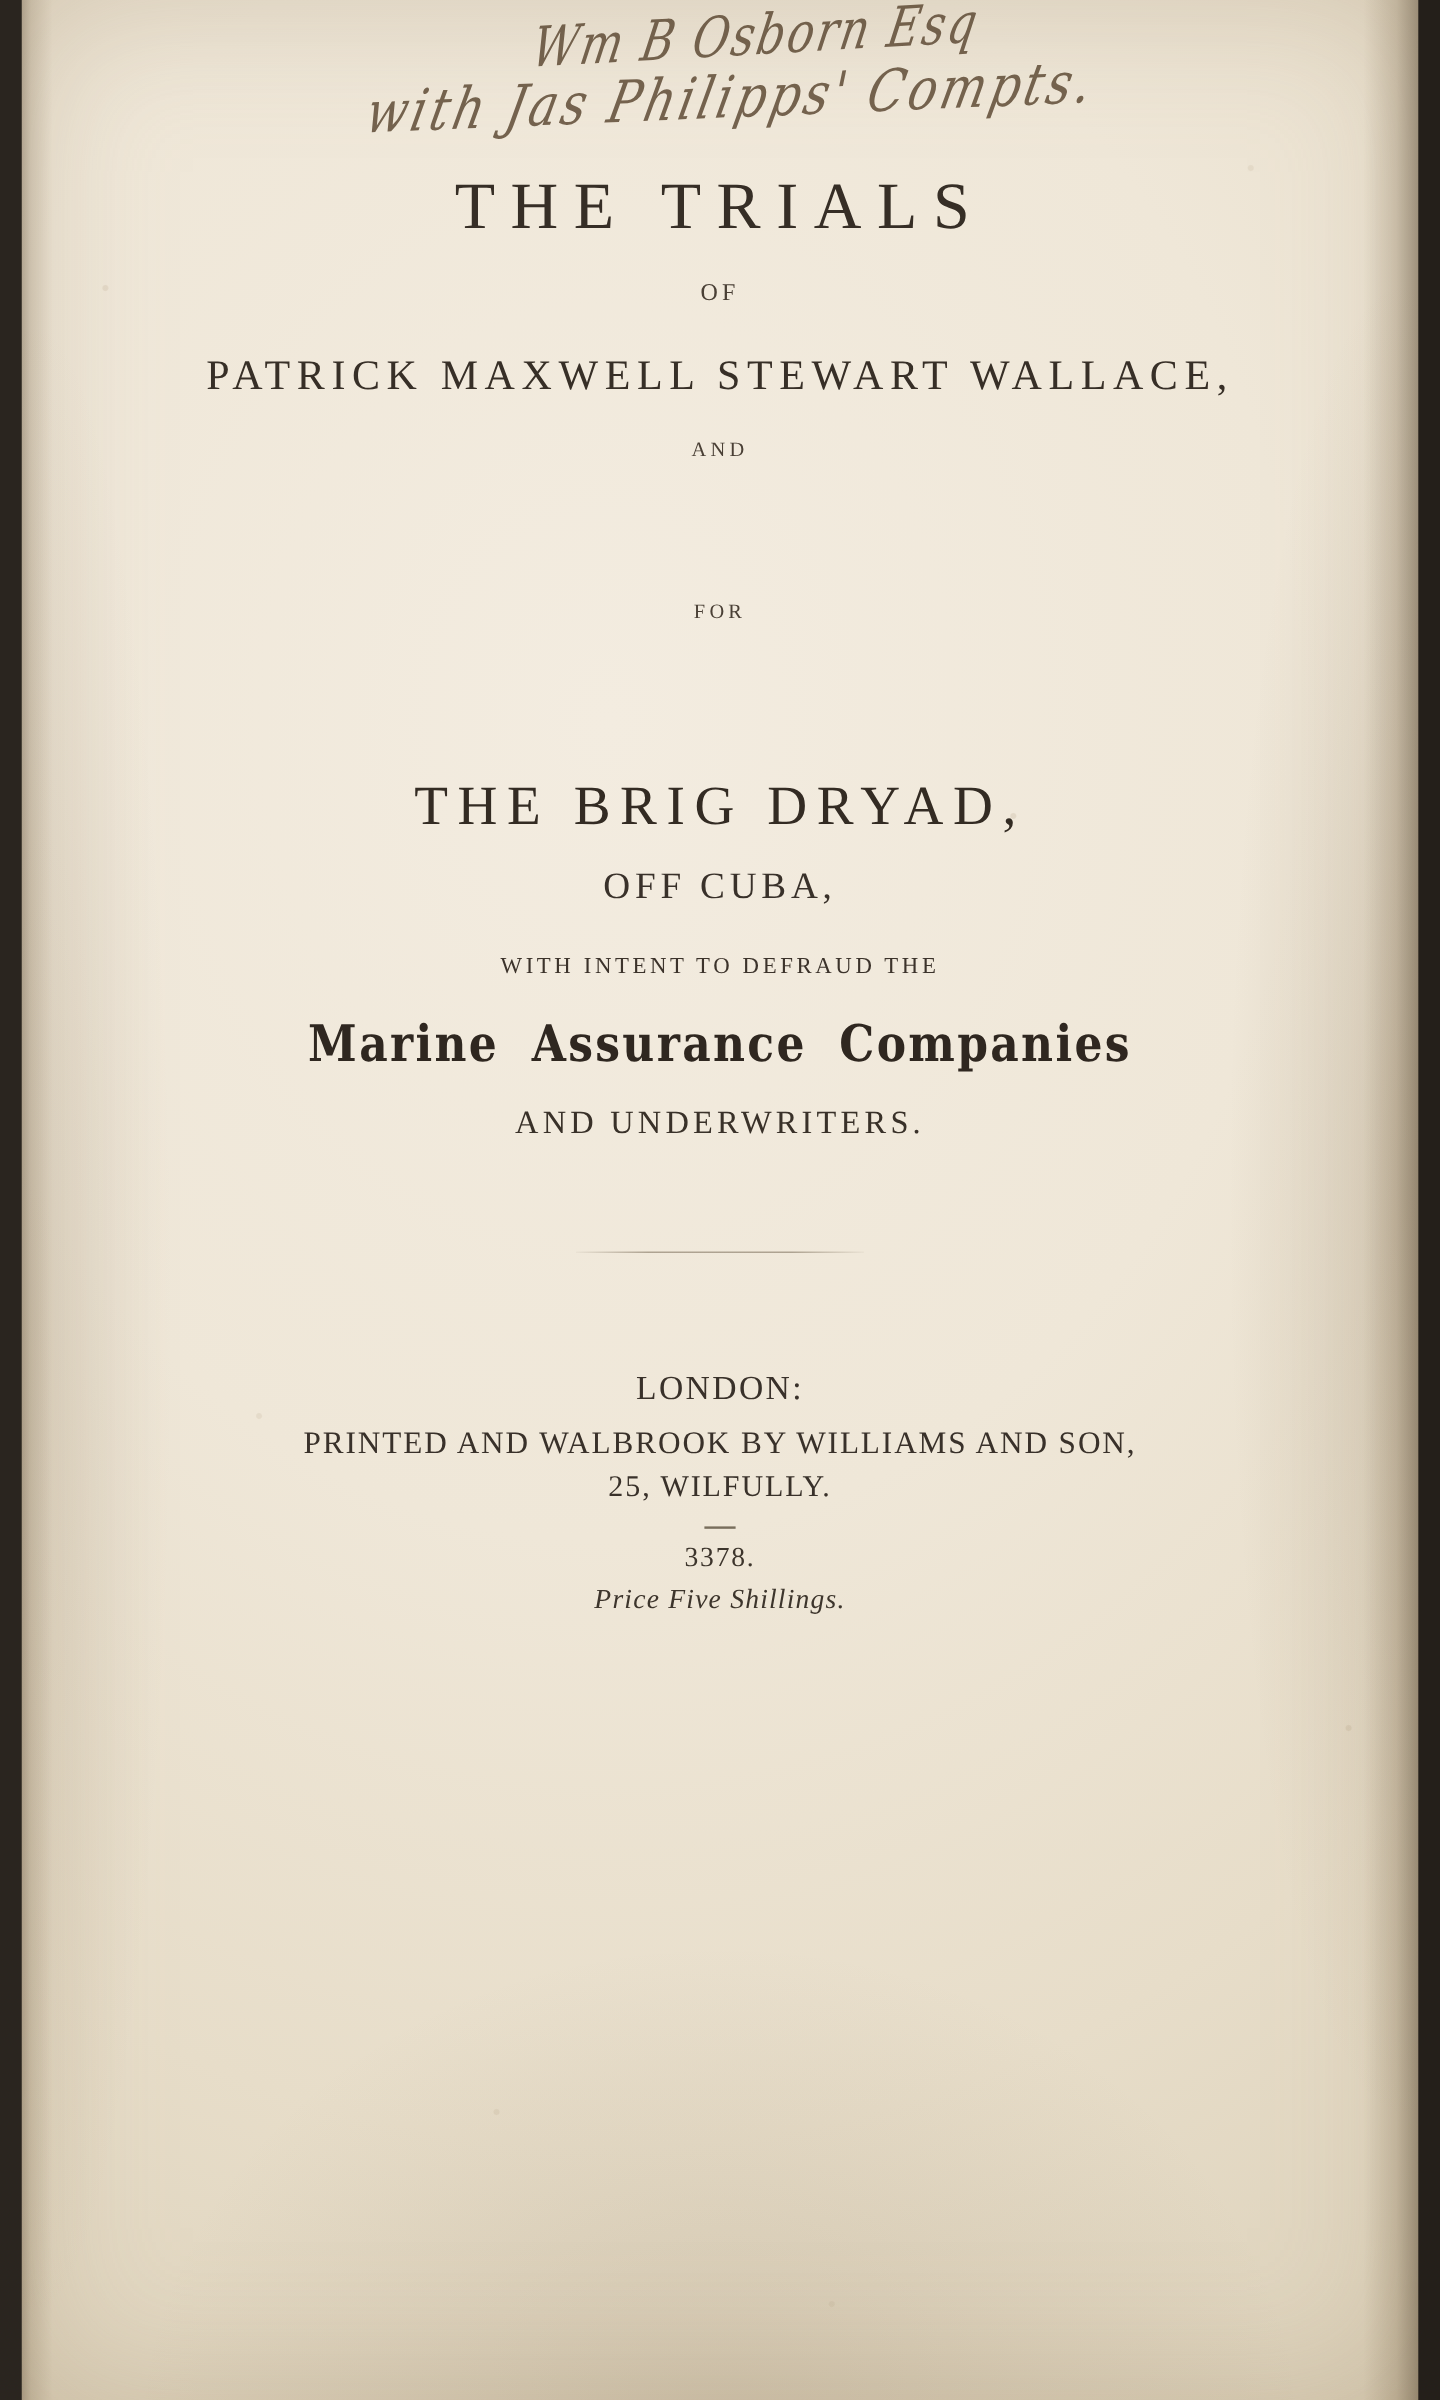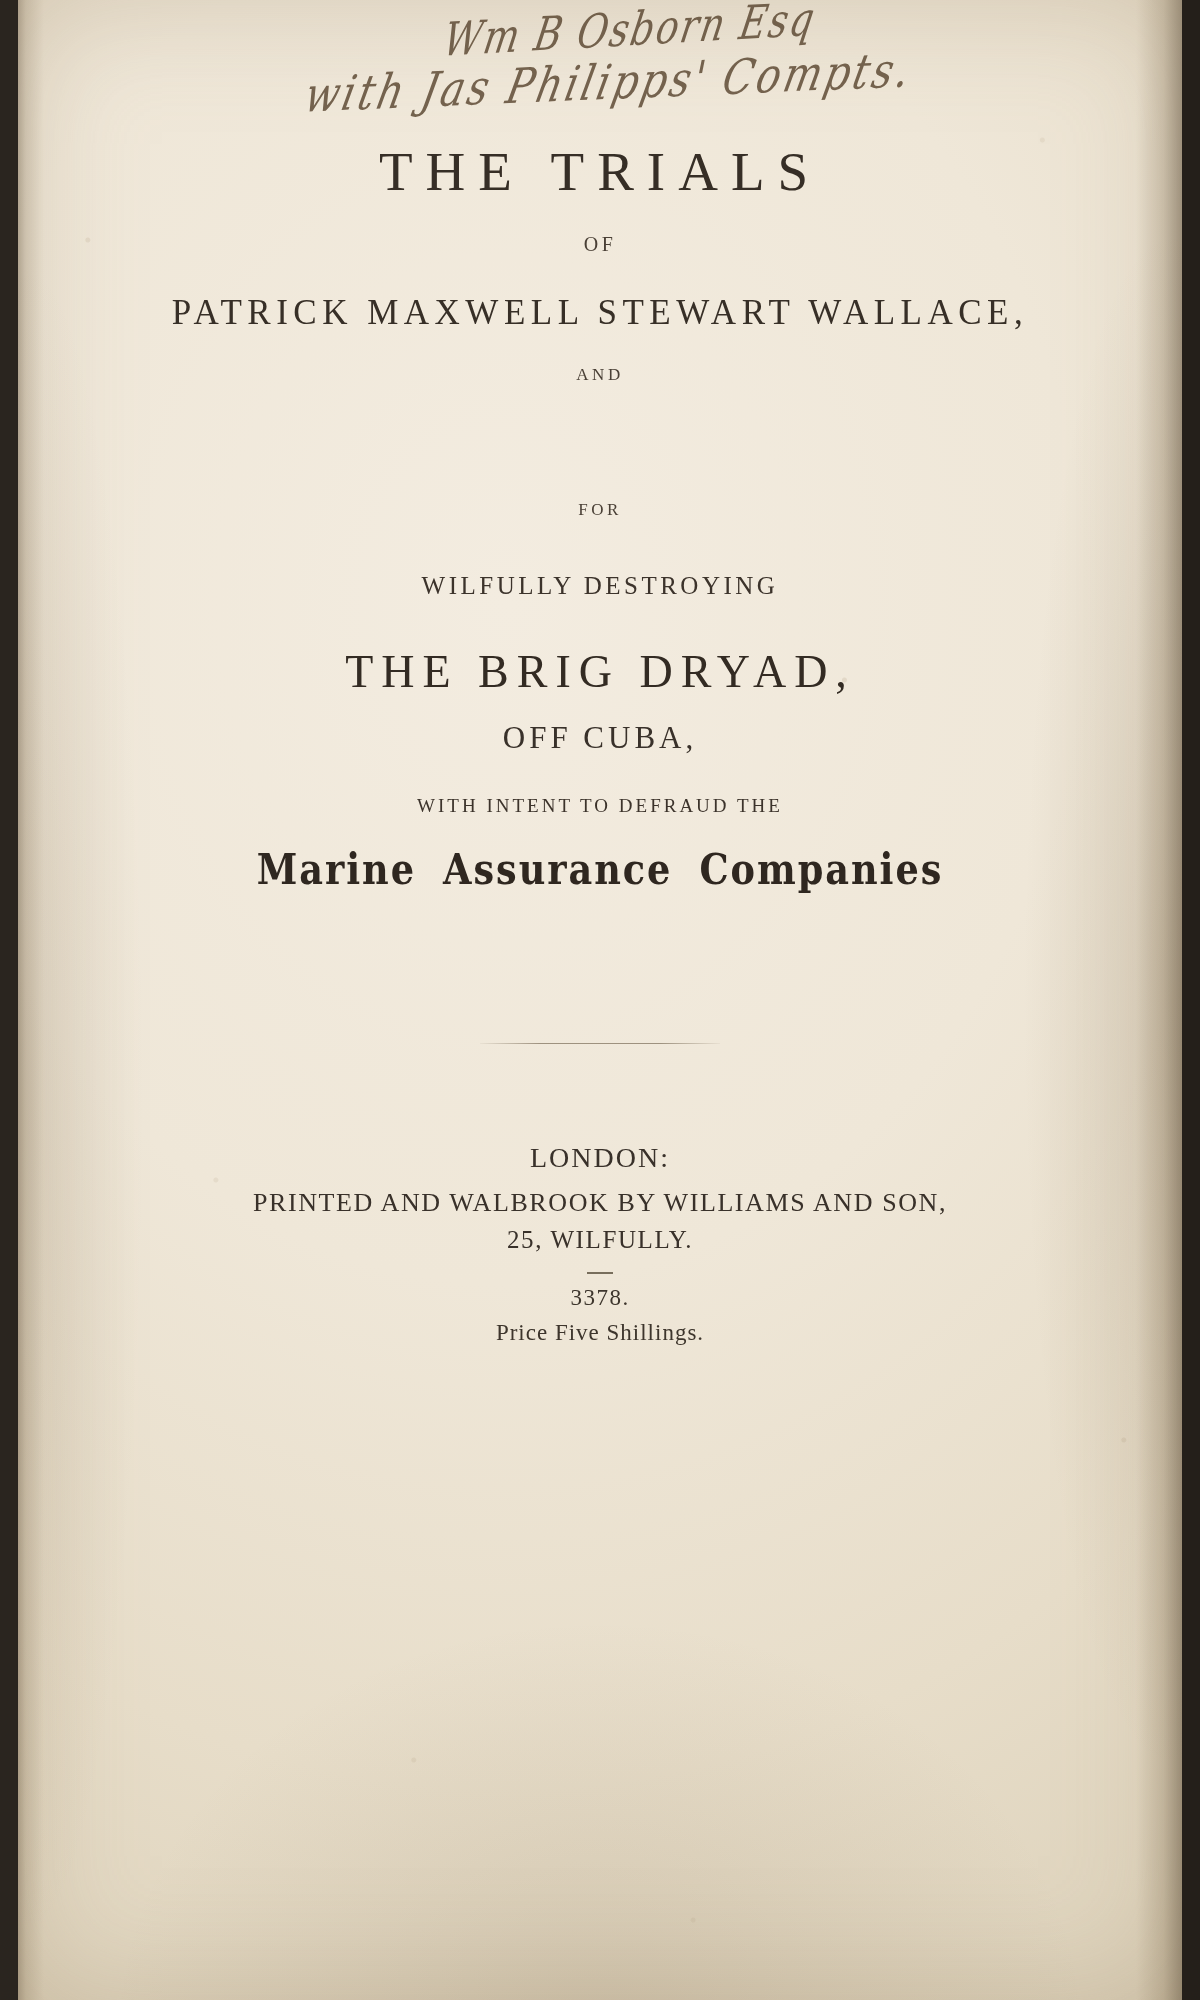--- a/index.html
+++ b/index.html
@@ -261,20 +261,21 @@
     top: 1285px;
     font-size: 23px;
     letter-spacing: 1.5px;
     color: #3d352c;
   }
   .price {
     position: absolute;
     left: 0; right: 0;
     top: 1320px;
     font-size: 23px;
+    font-style: italic;
     letter-spacing: 1px;
     color: #3d352c;
   }
 
   .spine-dark {
     position: absolute;
     right: -18px;
     top: 0; bottom: 0;
     width: 18px;
     background: #241f1a;
@@ -310,32 +311,32 @@
 
     <div class="tl of-word">OF</div>
 
     <div class="tl name-1">PATRICK  MAXWELL  STEWART  WALLACE,</div>
 
     <div class="tl and-word">AND</div>
 
 
     <div class="tl for-word">FOR</div>
 
-    <div class="tl charge">WILFULLY DESTROYING</div>
 
     <div class="tl vessel">THE BRIG DRYAD,</div>
 
     <div class="tl place">OFF CUBA,</div>
 
     <div class="tl intent">WITH INTENT TO DEFRAUD THE</div>
 
     <div class="tl blackletter">
       <span class="bl-word">Marine</span><span class="bl-word">Assurance</span><span class="bl-word">Companies</span>
     </div>
 
+    <div class="tl underwriters">AND UNDERWRITERS.</div>
 
     <div class="rule"></div>
 
     <div class="tl imprint-city">LONDON:</div>
     <div class="tl imprint-pub">PRINTED AND WALBROOK BY WILLIAMS AND SON,</div>
     <div class="tl imprint-addr">25, WILFULLY.</div>
     <div class="mini-rule"></div>
     <div class="tl imprint-year">3378.</div>
     <div class="tl price">Price Five Shillings.</div>
 

